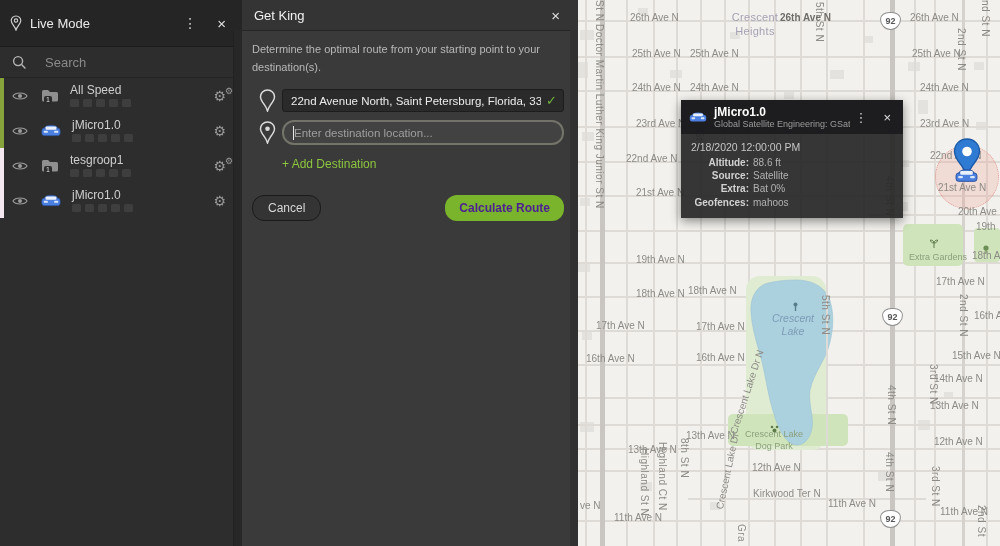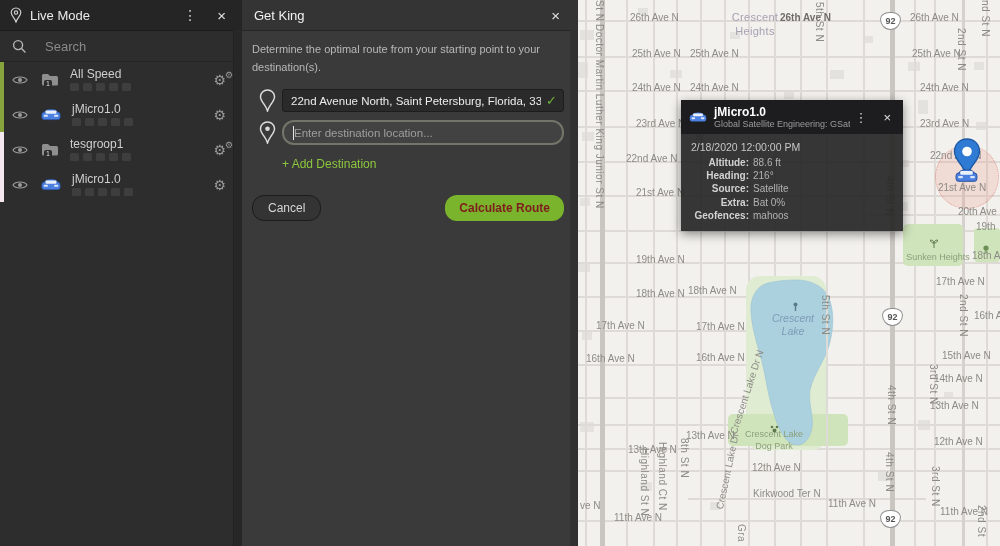--- a/index.html
+++ b/index.html
@@ -2,21 +2,21 @@
 <html><head>
 <meta charset="utf-8">
 <style>
   html,body{margin:0;padding:0;background:#111;}
   #app{position:relative;width:1000px;height:546px;overflow:hidden;display:flex;
        font-family:"Liberation Sans","DejaVu Sans",sans-serif;color:#ddd;}
 
   
   .sidebar{position:relative;width:242px;background:#2d2d2d;flex:none;}
   .sb-header{height:30px;background:#252525;border-bottom:1px solid #1b1b1b;
-             display:flex;align-items:center;padding:0 10px;}
+             display:flex;align-items:center;padding:8px 10px;}
   .sb-title{font-size:13px;color:#eaeaea;margin-left:8px;flex:1;}
   .kebab{color:#cfcfcf;font-size:14px;padding:0 14px;cursor:pointer;}
   .close{color:#e0e0e0;font-size:15px;padding:0 6px;cursor:pointer;}
   .sb-search{height:30px;border-bottom:1px solid #242424;display:flex;align-items:center;padding:0 12px;}
   .search-ph{color:#8a8a8a;font-size:13px;margin-left:18px;}
   .asset-row{position:relative;height:35px;display:flex;align-items:center;}
   .strip{position:absolute;left:0;top:0;width:4px;height:100%;}
   .eye{margin-left:12px;display:flex;}
   .tic{margin-left:13px;position:relative;display:flex;}
   .badge{position:absolute;left:3px;bottom:-2px;background:#2b2b2b;color:#ddd;
@@ -44,21 +44,21 @@
              color:#ececec;font-size:11.5px;padding:0 22px 0 8px;outline:none;}
   .check{position:absolute;right:7px;top:4px;color:#6fb43c;font-size:13px;font-weight:bold;}
   .inp.dest{height:25px;background:#424242;border:2px solid #74746a;border-radius:12px;
             color:#f0f0f0;font-size:11.5px;padding:0 8px 0 10px;outline:none;}
   .inp.dest::placeholder{color:#9f9f9f;}
   .caret{position:absolute;left:11px;top:6px;width:1px;height:14px;background:#e8e8e8;}
   .add-dest{color:#8dc63f;font-size:12px;margin:4px 0 20px 30px;cursor:pointer;display:inline-block;}
   .pn-footer{display:flex;justify-content:space-between;margin-top:4px;}
   .btn{font-family:inherit;font-size:12px;border-radius:12px;cursor:pointer;}
   .btn.cancel{background:#343434;border:1px solid #1b1b1b;color:#d6d6d6;padding:5px 15px;}
-  .btn.calc{background:#79b42c;border:none;color:#7f1d1d;font-weight:bold;padding:6px 14px;}
+  .btn.calc{background:#79b42c;border:none;color:#4c1d95;font-weight:bold;padding:6px 14px;}
   .pn-track{position:absolute;top:30px;right:0;bottom:0;width:8px;background:#313131;}
 
   
   .map{position:relative;width:440px;height:546px;background:#f2f1ed;overflow:hidden;flex:none;}
   .map *{pointer-events:none;}
   .bld{position:absolute;background:#e4e2de;}
   .rh{position:absolute;left:0;right:0;height:2px;background:#dedbd6;}
   .rv{position:absolute;top:0;bottom:0;width:2px;background:#dedbd6;}
   .rv.major{width:5px;background:#c9c6c1;}
   .rv.med{width:3px;background:#d5d2cd;}
@@ -376,21 +376,21 @@
         <div class="lh" style="left: 398px; top: 221px;">19th</div>
         <div class="lh" style="left: 58px; top: 288px;">18th Ave N</div>
         <div class="lh" style="left: 110px; top: 285px;">18th Ave N</div>
         <div class="lh" style="left: 394px; top: 250px;">18th Ave N</div>
         <div class="lh" style="left: 18px; top: 320px;">17th Ave N</div>
         <div class="lh" style="left: 118px; top: 321px;">17th Ave N</div>
         <div class="lh" style="left: 358px; top: 276px;">17th Ave N</div>
         <div class="lh" style="left: 8px; top: 353px;">16th Ave N</div>
         <div class="lh" style="left: 118px; top: 352px;">16th Ave N</div>
         <div class="lh" style="left: 396px; top: 310px;">16th Ave N</div>
-        <div class="lh" style="left: 364px; top: 350px;">15th Ave N</div>
+        <div class="lh" style="left: 374px; top: 350px;">15th Ave N</div>
         <div class="lh" style="left: 356px; top: 373px;">14th Ave N</div>
         <div class="lh" style="left: 50px; top: 444px;">13th Ave N</div>
         <div class="lh" style="left: 108px; top: 430px;">13th Ave N</div>
         <div class="lh" style="left: 352px; top: 400px;">13th Ave N</div>
         <div class="lh" style="left: 174px; top: 462px;">12th Ave N</div>
         <div class="lh" style="left: 356px; top: 436px;">12th Ave N</div>
         <div class="lh" style="left: 175px; top: 488px;">Kirkwood Ter N</div>
         <div class="lh" style="left: 36px; top: 512px;">11th Ave N</div>
         <div class="lh" style="left: 250px; top: 498px;">11th Ave N</div>
         <div class="lh" style="left: 362px; top: 506px;">11th Ave N</div>
@@ -411,21 +411,21 @@
         <div class="lv" style="left: 398px; top: 505px;">2nd St</div>
         <div class="lv" style="left: 101px; top: 438px;">8th St N</div>
         <div class="lv" style="left: 61px; top: 448px;">Highland St N</div>
         <div class="lv" style="left: 79px; top: 442px;">Highland Ct N</div>
         <div class="lv" style="left: 158px; top: 524px;">Gra</div>
         <div class="lh lr" style="left: 150px; top: 432px; transform: rotate(-72deg);">Crescent Lake Dr N</div>
         <div class="lh lr" style="left: 136px; top: 508px; transform: rotate(-78deg);">Crescent Lake Dr</div>
         <div class="area-label" style="left: 145px; top: 10px; width: 64px;">Crescent Heights</div>
         <div class="water-label" style="left: 185px; top: 312px; width: 60px;">Crescent Lake</div>
         <div class="park-label" style="left: 160px; top: 429px; width: 72px;">Crescent Lake Dog Park</div>
-        <div class="park-label" style="left: 318px; top: 252px; width: 84px;">Sunken Heights</div>
+        <div class="park-label" style="left: 318px; top: 252px; width: 84px;">Extra Gardens</div>
         <div class="shield" style="left: 302px; top: 12px;">92</div>
         <div class="shield" style="left: 304px; top: 308px;">92</div>
         <div class="shield" style="left: 302px; top: 510px;">92</div>
       </div>
 
     <span class="micon" style="left:214px;top:298px">
       <svg width="7" height="10" viewBox="0 0 7 10">
           <circle cx="3.5" cy="2.5" r="2" fill="#5a7d8a"></circle>
           <rect x="2.8" y="4" width="1.4" height="5" fill="#5a7d8a"></rect>
         </svg>
@@ -484,24 +484,20 @@
         <span class="close">×</span>
       </div>
       <div class="popup-body">
         <div class="pts">2/18/2020 12:00:00 PM</div>
         <div id="popup-rows">
             <div class="prow">
               <span class="plabel">Altitude:</span>
               <span class="pvalue">88.6 ft</span>
             </div>
             <div class="prow">
-              <span class="plabel">Heading:</span>
-              <span class="pvalue">216°</span>
-            </div>
-            <div class="prow">
               <span class="plabel">Source:</span>
               <span class="pvalue">Satellite</span>
             </div>
             <div class="prow">
               <span class="plabel">Extra:</span>
               <span class="pvalue">Bat 0%</span>
             </div>
             <div class="prow">
               <span class="plabel">Geofences:</span>
               <span class="pvalue">mahoos</span>

